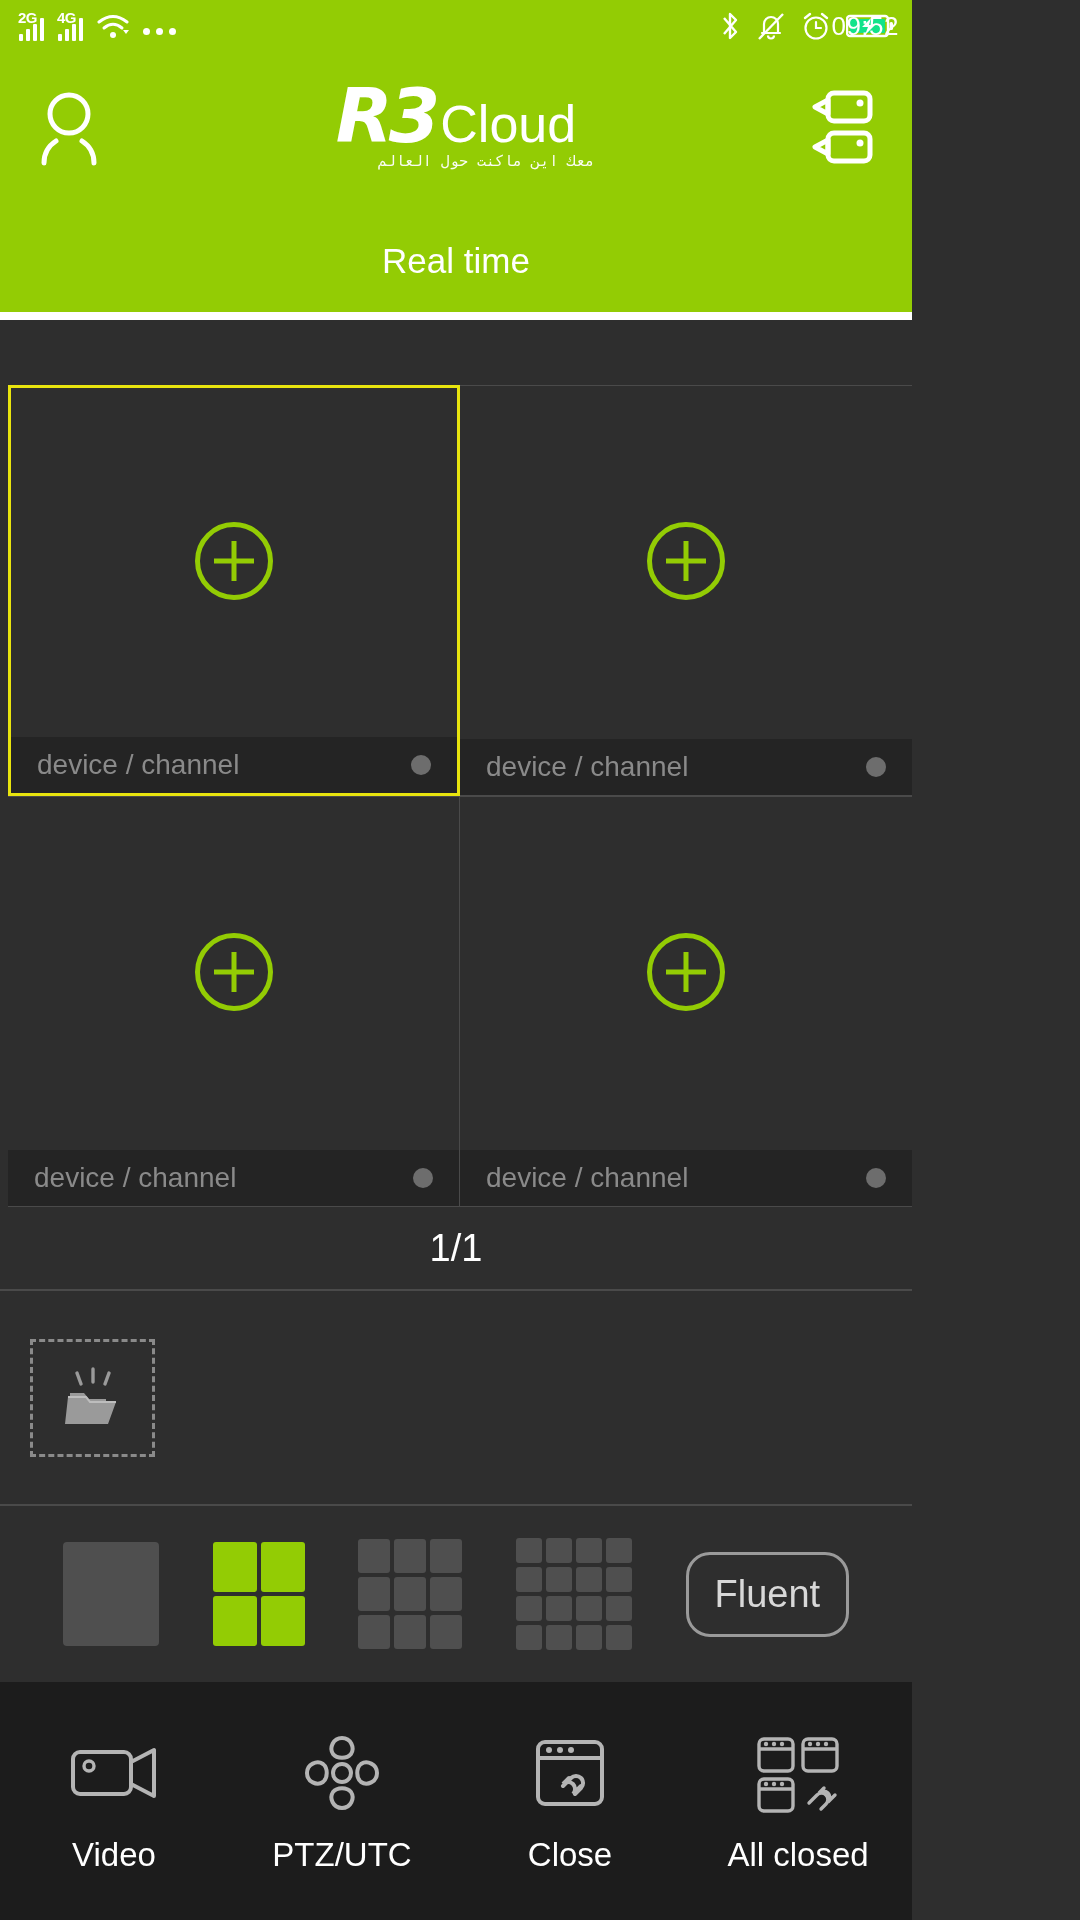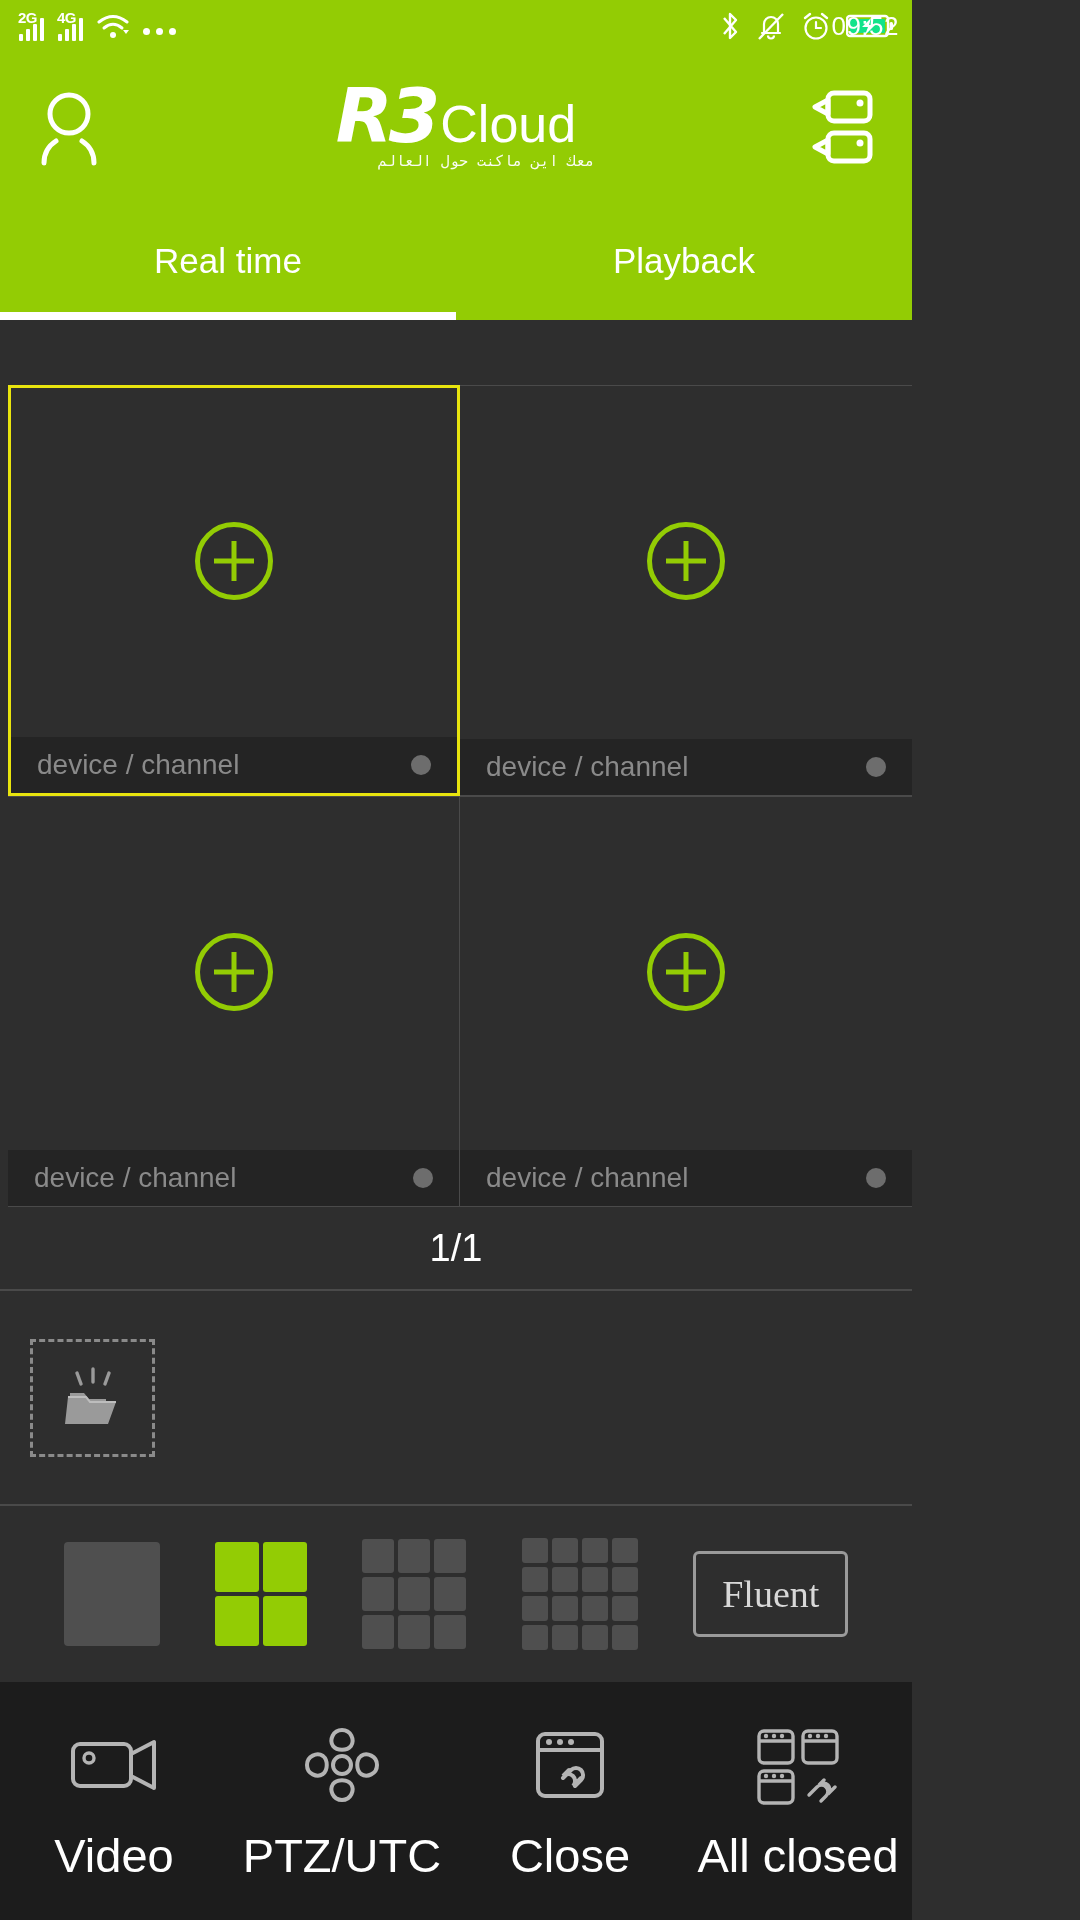--- a/index.html
+++ b/index.html
@@ -96,28 +96,28 @@
   .lay { display:block; }
   .lay1 { width:96px; height:104px; background:#4f4f4f; border-radius:4px;}
   .laygrid { display:grid; gap:4px; }
   .laygrid i { display:block; border-radius:3px; }
   .lay2 { grid-template-columns:repeat(2,44px); grid-template-rows:repeat(2,50px);}
   .lay2 i { background:#93cc04; }
   .lay3 { grid-template-columns:repeat(3,32px); grid-template-rows:repeat(3,34px);}
   .lay3 i { background:#4f4f4f; }
   .lay4 { grid-template-columns:repeat(4,26px); grid-template-rows:repeat(4,25px);}
   .lay4 i { background:#4f4f4f; }
-  .fluent { border:3px solid #9a9a9a; border-radius:6px; padding:18px 26px;
-            font-size:38px; color:#d8d8d8;font-family:Liberation Serif, serif; }
+  .fluent { border:3px solid #9a9a9a; border-radius:24px; padding:18px 26px;
+            font-size:38px; color:#d8d8d8; }
 
   
   .bottomnav { background:#1c1c1c; flex:1 1 auto; display:flex; align-items:center; }
   .nav { flex:1; display:flex; flex-direction:column; align-items:center; gap:20px;}
   .nav .ico { height:86px; display:flex; align-items:center; justify-content:center;}
-  .nav .lbl { font-size:47px; color:#fff; }
+  .nav .lbl { font-size:33px; color:#fff; }
 
   svg { display:block; }
 </style>
 </head>
 <body>
 
 <div id="app">
 
   <div class="statusbar">
     <div class="sb-left">
@@ -216,23 +216,20 @@
         <circle cx="50" cy="16" r="3.5" fill="#fff"></circle>
         <circle cx="50" cy="56" r="3.5" fill="#fff"></circle>
       </svg>
     </span>
   </div>
 
   <div class="tabs">
     <div class="tab">
       <span>Real time</span>
       <span class="underline"></span>
-    </div>
-    <div class="tab">
-      <span>Playback</span>
     </div>
   </div>
 
   <div class="videoarea">
     <div class="gap-top"></div>
     <div class="grid">
 
       <div class="cell selected">
         <div class="plus"></div>
         <div class="celllabel">

